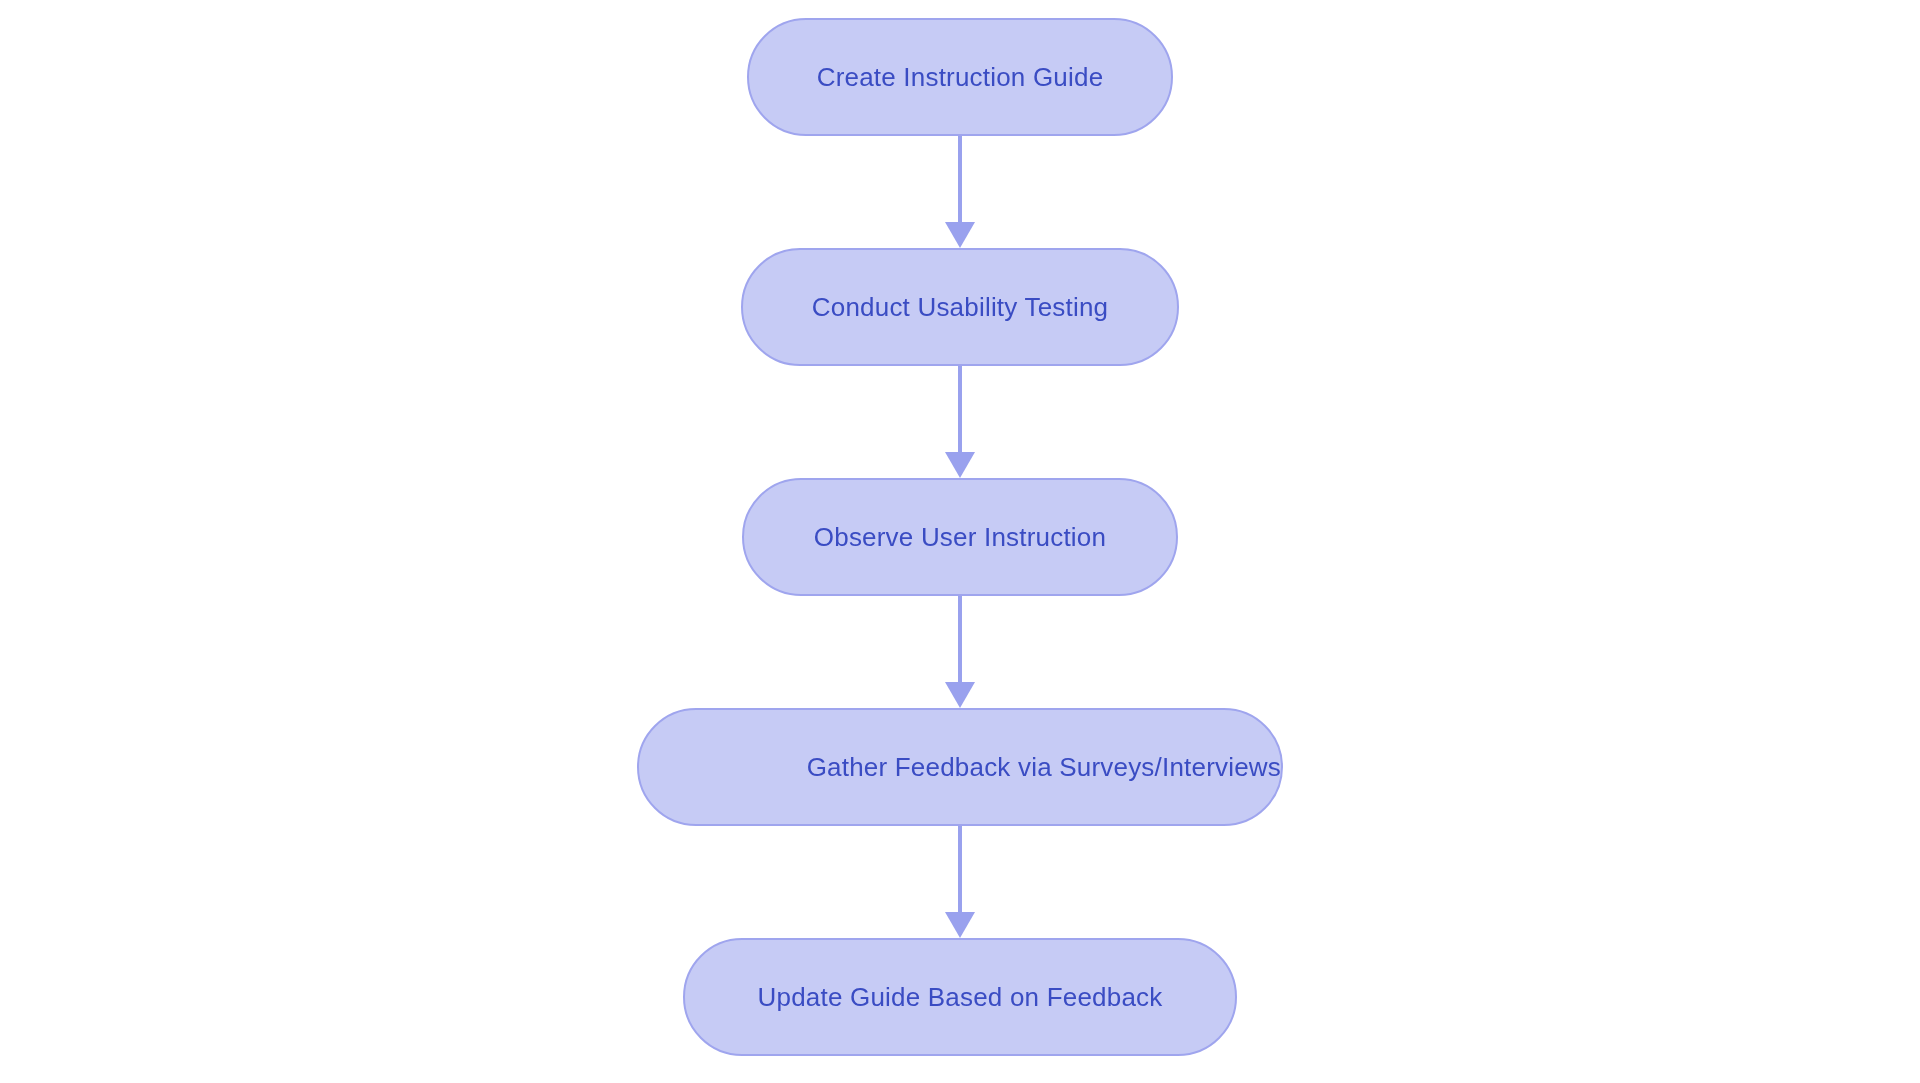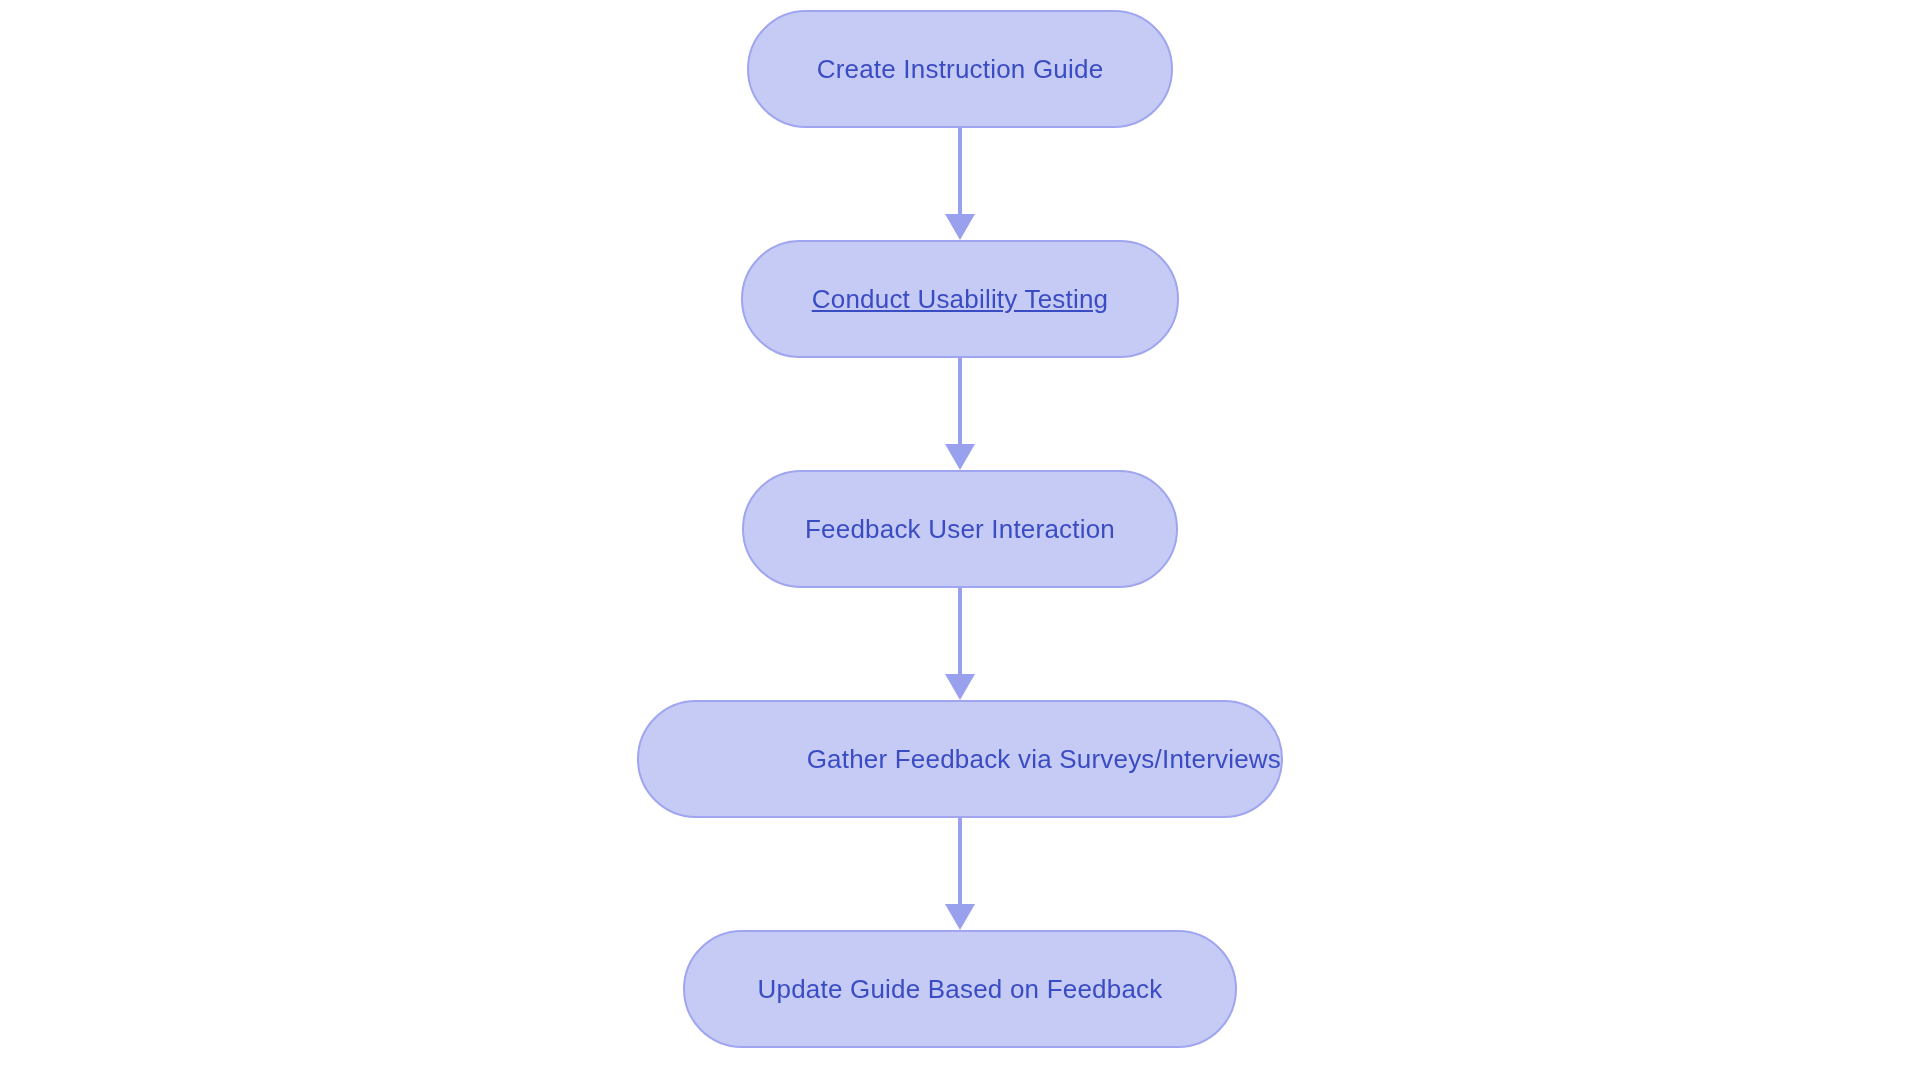--- a/index.html
+++ b/index.html
@@ -16,39 +16,39 @@
   }
   .canvas{
     position:relative;
     width:1920px;
     height:1083px;
     background:var(--background);
     overflow:hidden;
     display:flex;
     flex-direction:column;
     align-items:center;
-    padding-top:10px;
+    padding-top:18px;
   }
   .node{
     height:118px;
     border-radius:59px;
     background:var(--node-fill);
     border:2px solid var(--node-border);
     color:var(--node-text);
     font-size:26px;
     font-weight:500;
     letter-spacing:0.2px;
     display:flex;
     align-items:center;
     justify-content:center;
     text-align:center;
     flex:0 0 auto;
   }
   .n0{width:426px;}
-  .n1{width:438px;text-decoration:underline;}
+  .n1{width:438px;}
   .n2{width:436px;}
   .n3{width:646px;justify-content:flex-end;}
   .n4{width:554px;}
   .connector{
     height:112px;
     width:32px;
     flex:0 0 auto;
     display:flex;
     align-items:stretch;
     justify-content:center;
@@ -76,21 +76,21 @@
   </div>
 
   <div class="connector">
     <svg width="32" height="112" viewBox="0 0 32 112">
       <line x1="16" y1="0" x2="16" y2="88" stroke-width="4" stroke="#99a1ee"></line>
       <polygon points="1,86 31,86 16,112" fill="#99a1ee"></polygon>
     </svg>
   </div>
 
   <div class="node n2">
-    <span>Feedback User Interaction</span>
+    <span>Observe User Instruction</span>
   </div>
 
   <div class="connector">
     <svg width="32" height="112" viewBox="0 0 32 112">
       <line x1="16" y1="0" x2="16" y2="88" stroke-width="4" stroke="#99a1ee"></line>
       <polygon points="1,86 31,86 16,112" fill="#99a1ee"></polygon>
     </svg>
   </div>
 
   <div class="node n3">

